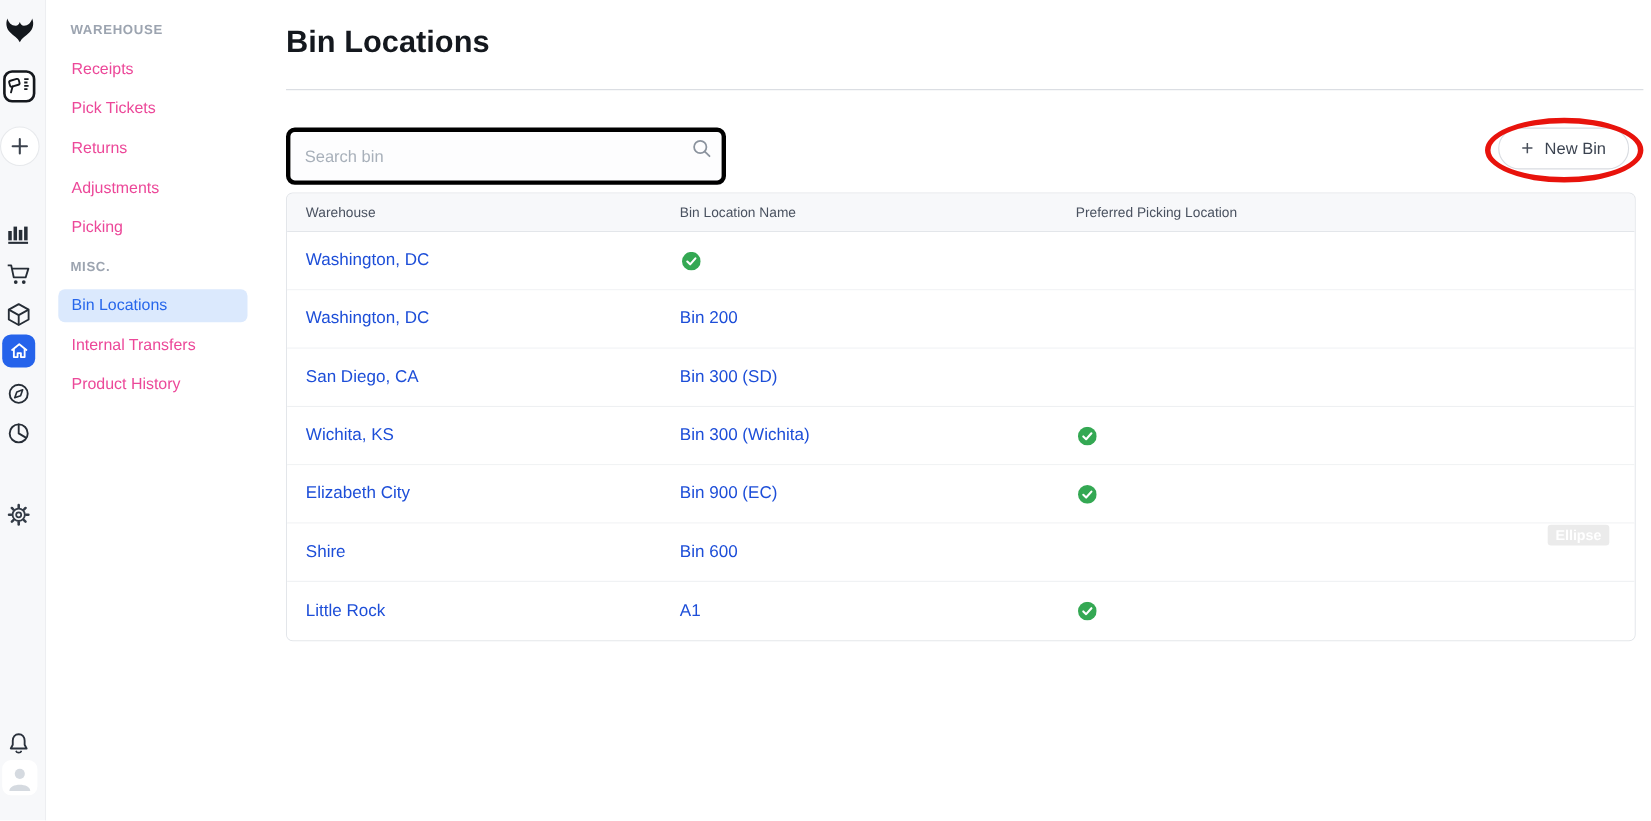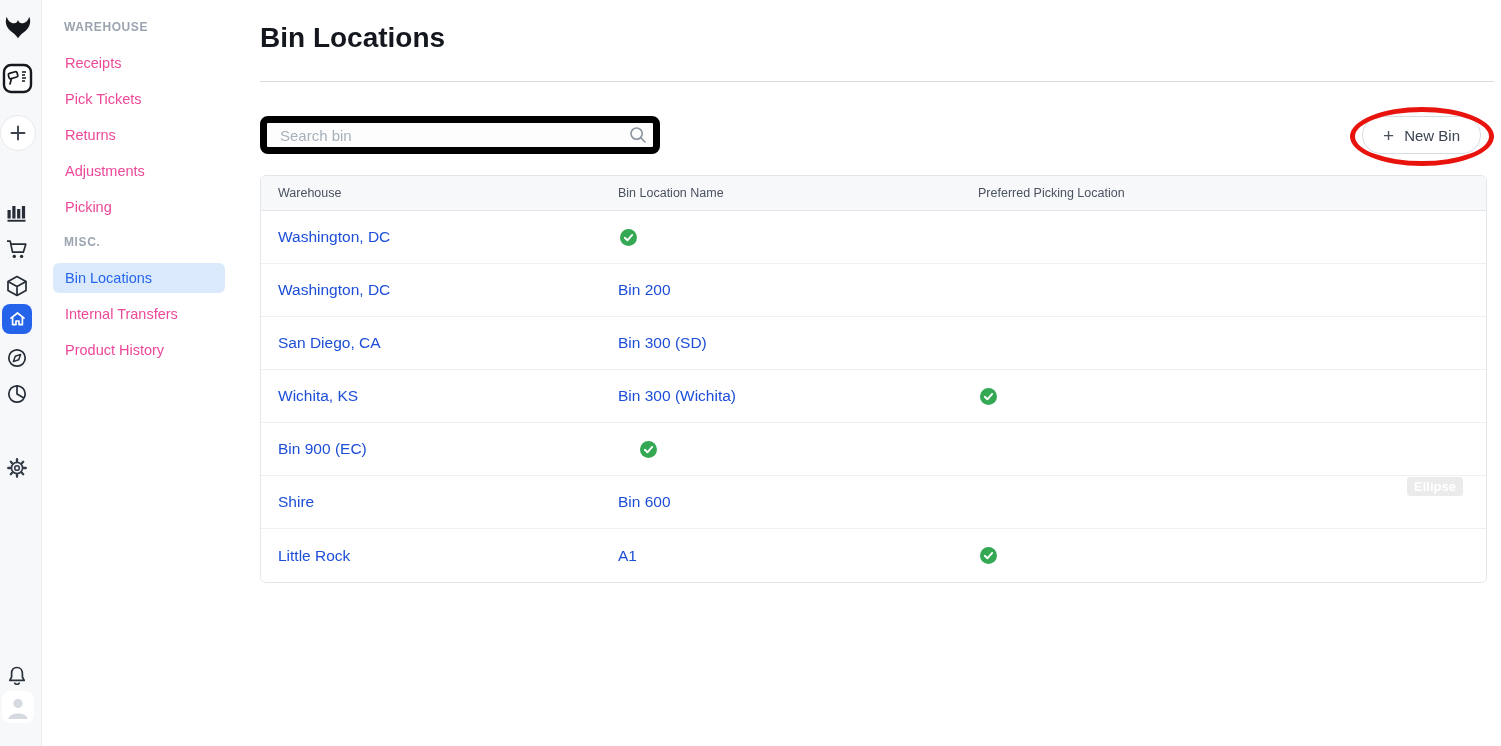--- a/index.html
+++ b/index.html
@@ -44,21 +44,21 @@
   .nav-item.selected { background:#dbe9fd; color:#2666eb; }
 
   
   .main { position:absolute; left:260px; top:0; width:1234px; }
   .page-title { margin:21px 0 0 0; font-size:28px; line-height:34px; font-weight:bold; color:#14181e; }
   .title-divider { height:1px; background:#d8dbe0; margin-top:26px; width:1234px; }
 
   .controls { position:relative; margin-top:34px; height:38px; width:1234px; }
   .search-wrap { position:absolute; left:0; top:0; width:400px; height:38px; }
   .search-input {
-    width:400px; height:38px; border:7px solid #000000; border-radius:8px;
+    width:400px; height:52px; border:4px solid #000000; border-radius:8px;
     background:#fdfdfe; padding:0 42px 0 13px; font-size:15px; color:#3b4350;
     font-family:"Liberation Sans", sans-serif; outline:none;
   }
   .search-input::placeholder { color:#a8b0ba; opacity:1; }
   .search-glass { position:absolute; right:13px; top:10px; width:18px; height:18px; }
 
   .new-bin-btn {
     position:absolute; right:13px; top:0; height:38px; border-radius:19px;
     border:1px solid #d9dce1; background:#fff; padding:0 20px;
     display:flex; align-items:center; gap:10px; cursor:pointer;
@@ -294,20 +294,21 @@
           <span class="check-badge">
             <svg width="17" height="17" viewBox="0 0 17 17">
               <circle cx="8.5" cy="8.5" r="8.5" fill="#34a853"></circle>
               <path d="M4.8 8.8 L7.4 11.3 L12.2 5.9" fill="none" stroke="#fff" stroke-width="1.9" stroke-linecap="round" stroke-linejoin="round"></path>
             </svg>
           </span>
         </div>
     </div>
 
     <div class="tr">
+      <div class="col col-1">Elizabeth City</div>
       <div class="col col-2">Bin 900 (EC)</div>
       <div class="col col-3">
           <span class="check-badge">
             <svg width="17" height="17" viewBox="0 0 17 17">
               <circle cx="8.5" cy="8.5" r="8.5" fill="#34a853"></circle>
               <path d="M4.8 8.8 L7.4 11.3 L12.2 5.9" fill="none" stroke="#fff" stroke-width="1.9" stroke-linecap="round" stroke-linejoin="round"></path>
             </svg>
           </span>
         </div>
     </div>

